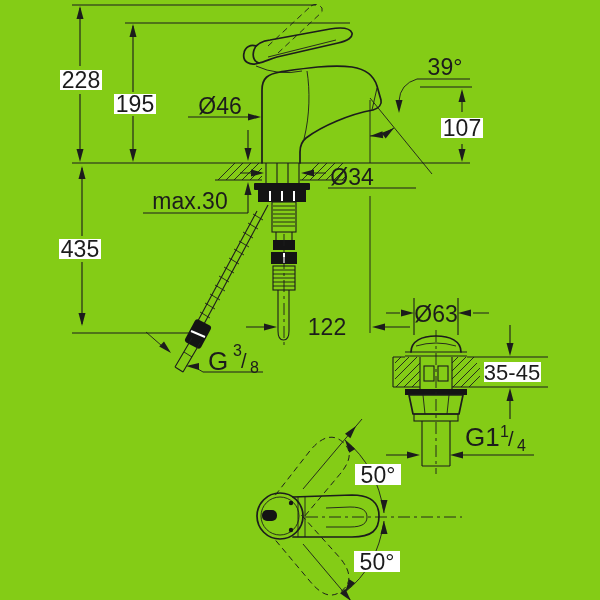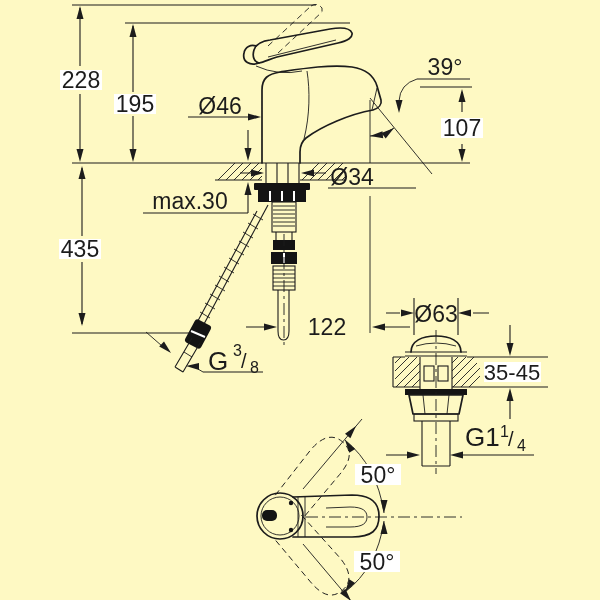--- a/index.html
+++ b/index.html
@@ -1,16 +1,16 @@
 <!DOCTYPE html>
 <html><head>
 <meta charset="utf-8">
 <style>
   html,body{margin:0;padding:0;background:#ffffff;}
-  .canvas{width:600px;height:600px;background:#fef9c3;position:relative;overflow:hidden;
+  .canvas{width:600px;height:600px;background:#84cc16;position:relative;overflow:hidden;
           font-family:"Liberation Sans", sans-serif;}
   svg{display:block;}
   text{font-family:"Liberation Sans", sans-serif;fill:#1c1c1c;}
   .outline{fill:none;stroke:#1c1c1c;stroke-width:1.7;stroke-linecap:round;stroke-linejoin:round;}
   .thin{fill:none;stroke:#1c1c1c;stroke-width:1.1;}
   .hair{fill:none;stroke:#1c1c1c;stroke-width:0.9;}
   .dark{fill:#141414;stroke:none;}
   .arrow{fill:#1c1c1c;stroke:none;}
   .dash{stroke-dasharray:6,4;}
   .cdash{stroke-dasharray:12,4,3,4;}

